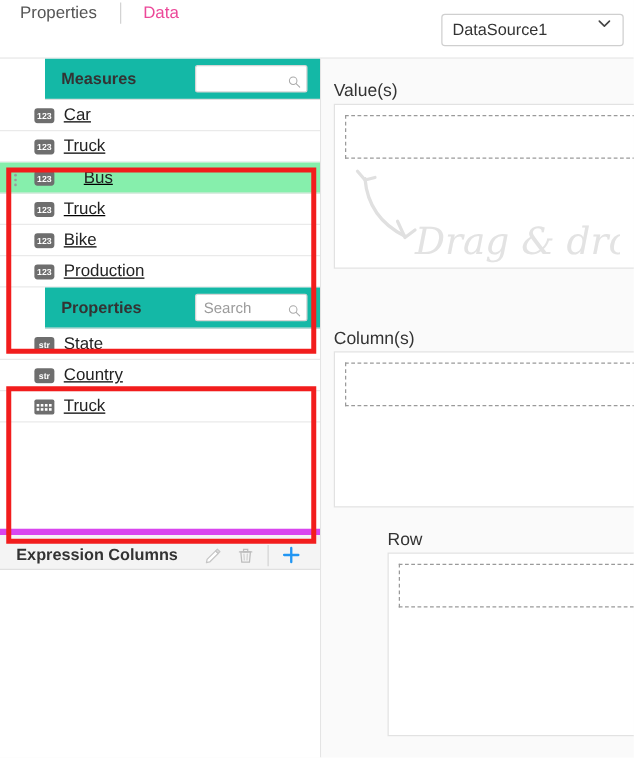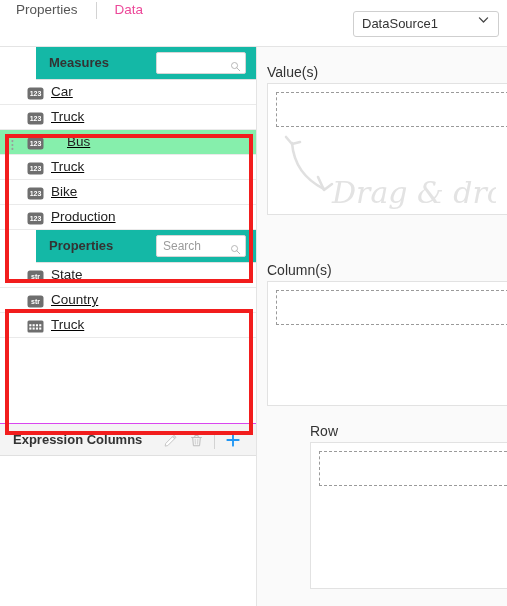--- a/index.html
+++ b/index.html
@@ -165,21 +165,21 @@
   #redbox-measures { left: 5px; top: 87px; width: 248px; height: 149px; }
   #redbox-dimensions { left: 5px; top: 262px; width: 248px; height: 126px; }
 
   
   .expr-head {
     position: absolute;
     left: 0; right: 0;
     top: 376px;
     height: 33px;
     background: #f4f4f4;
-    border-top: 1px solid #d946ef;
+    border-top: 5px solid #d946ef;
     border-bottom: 1px solid #e0e0e0;
     box-sizing: border-box;
   }
   .expr-tools {
     position: absolute;
     right: 10px; top: 0;
     height: 32px;
     display: flex;
     align-items: center;
   }

